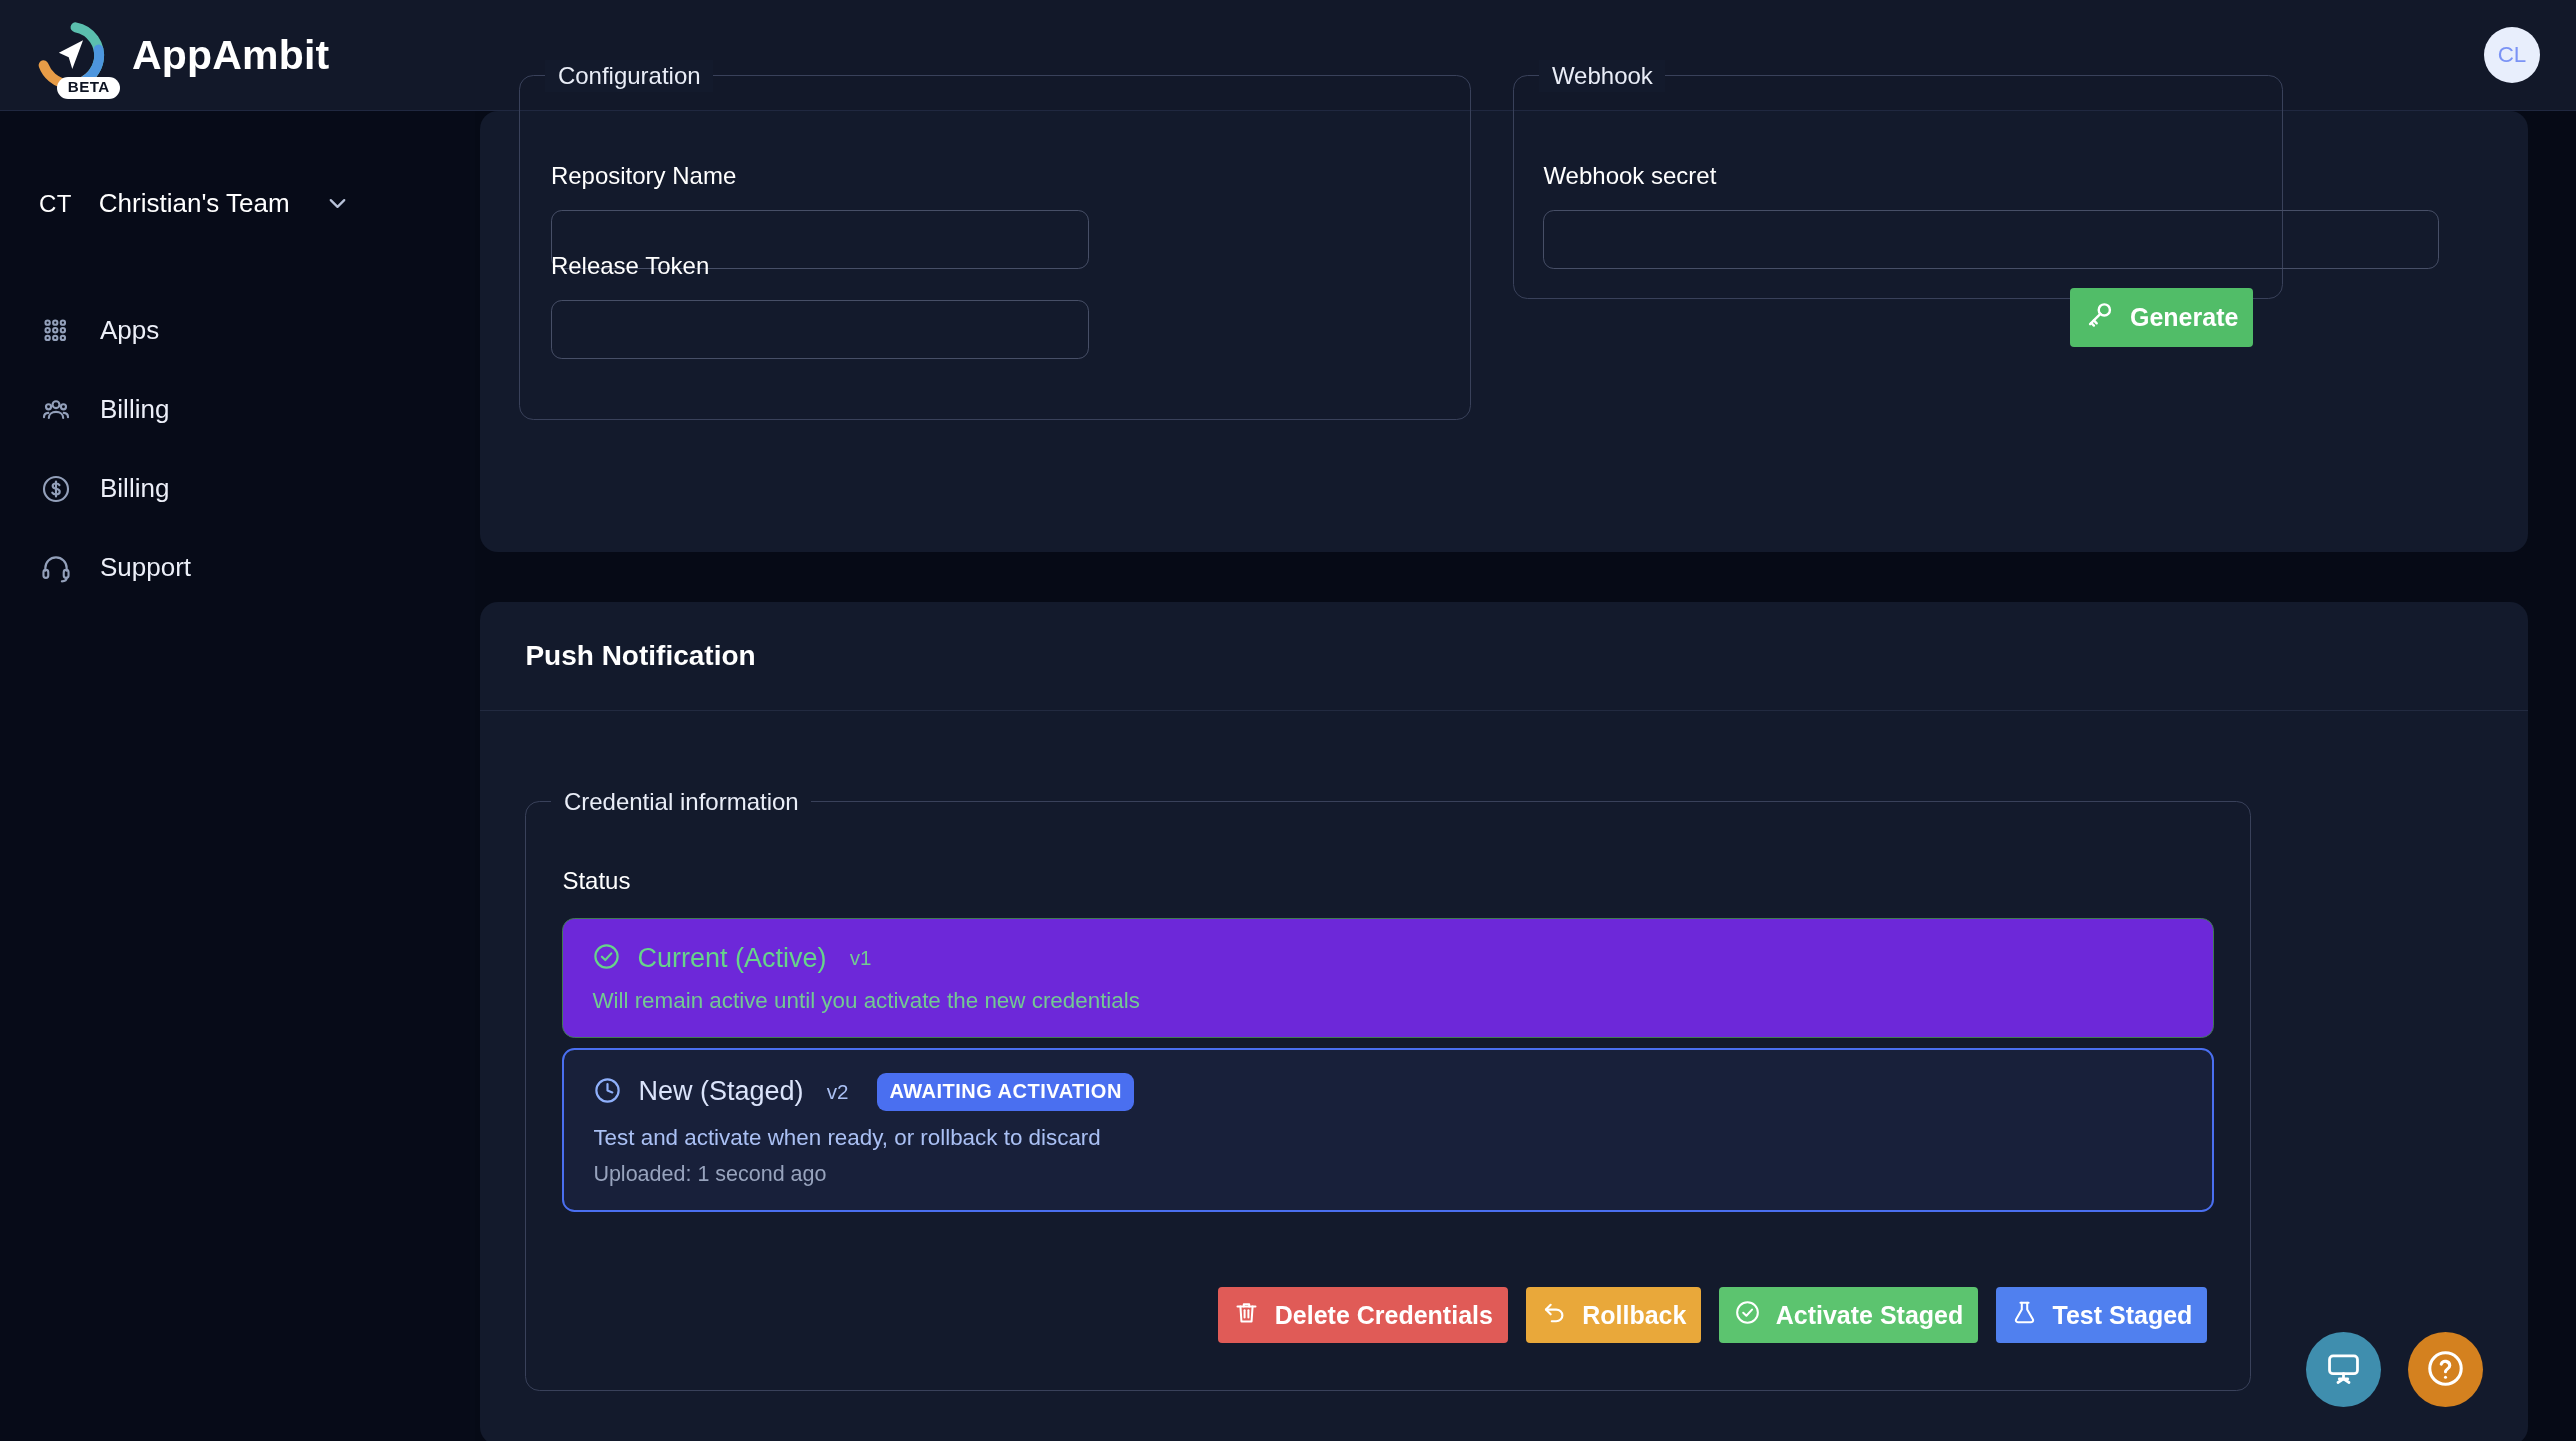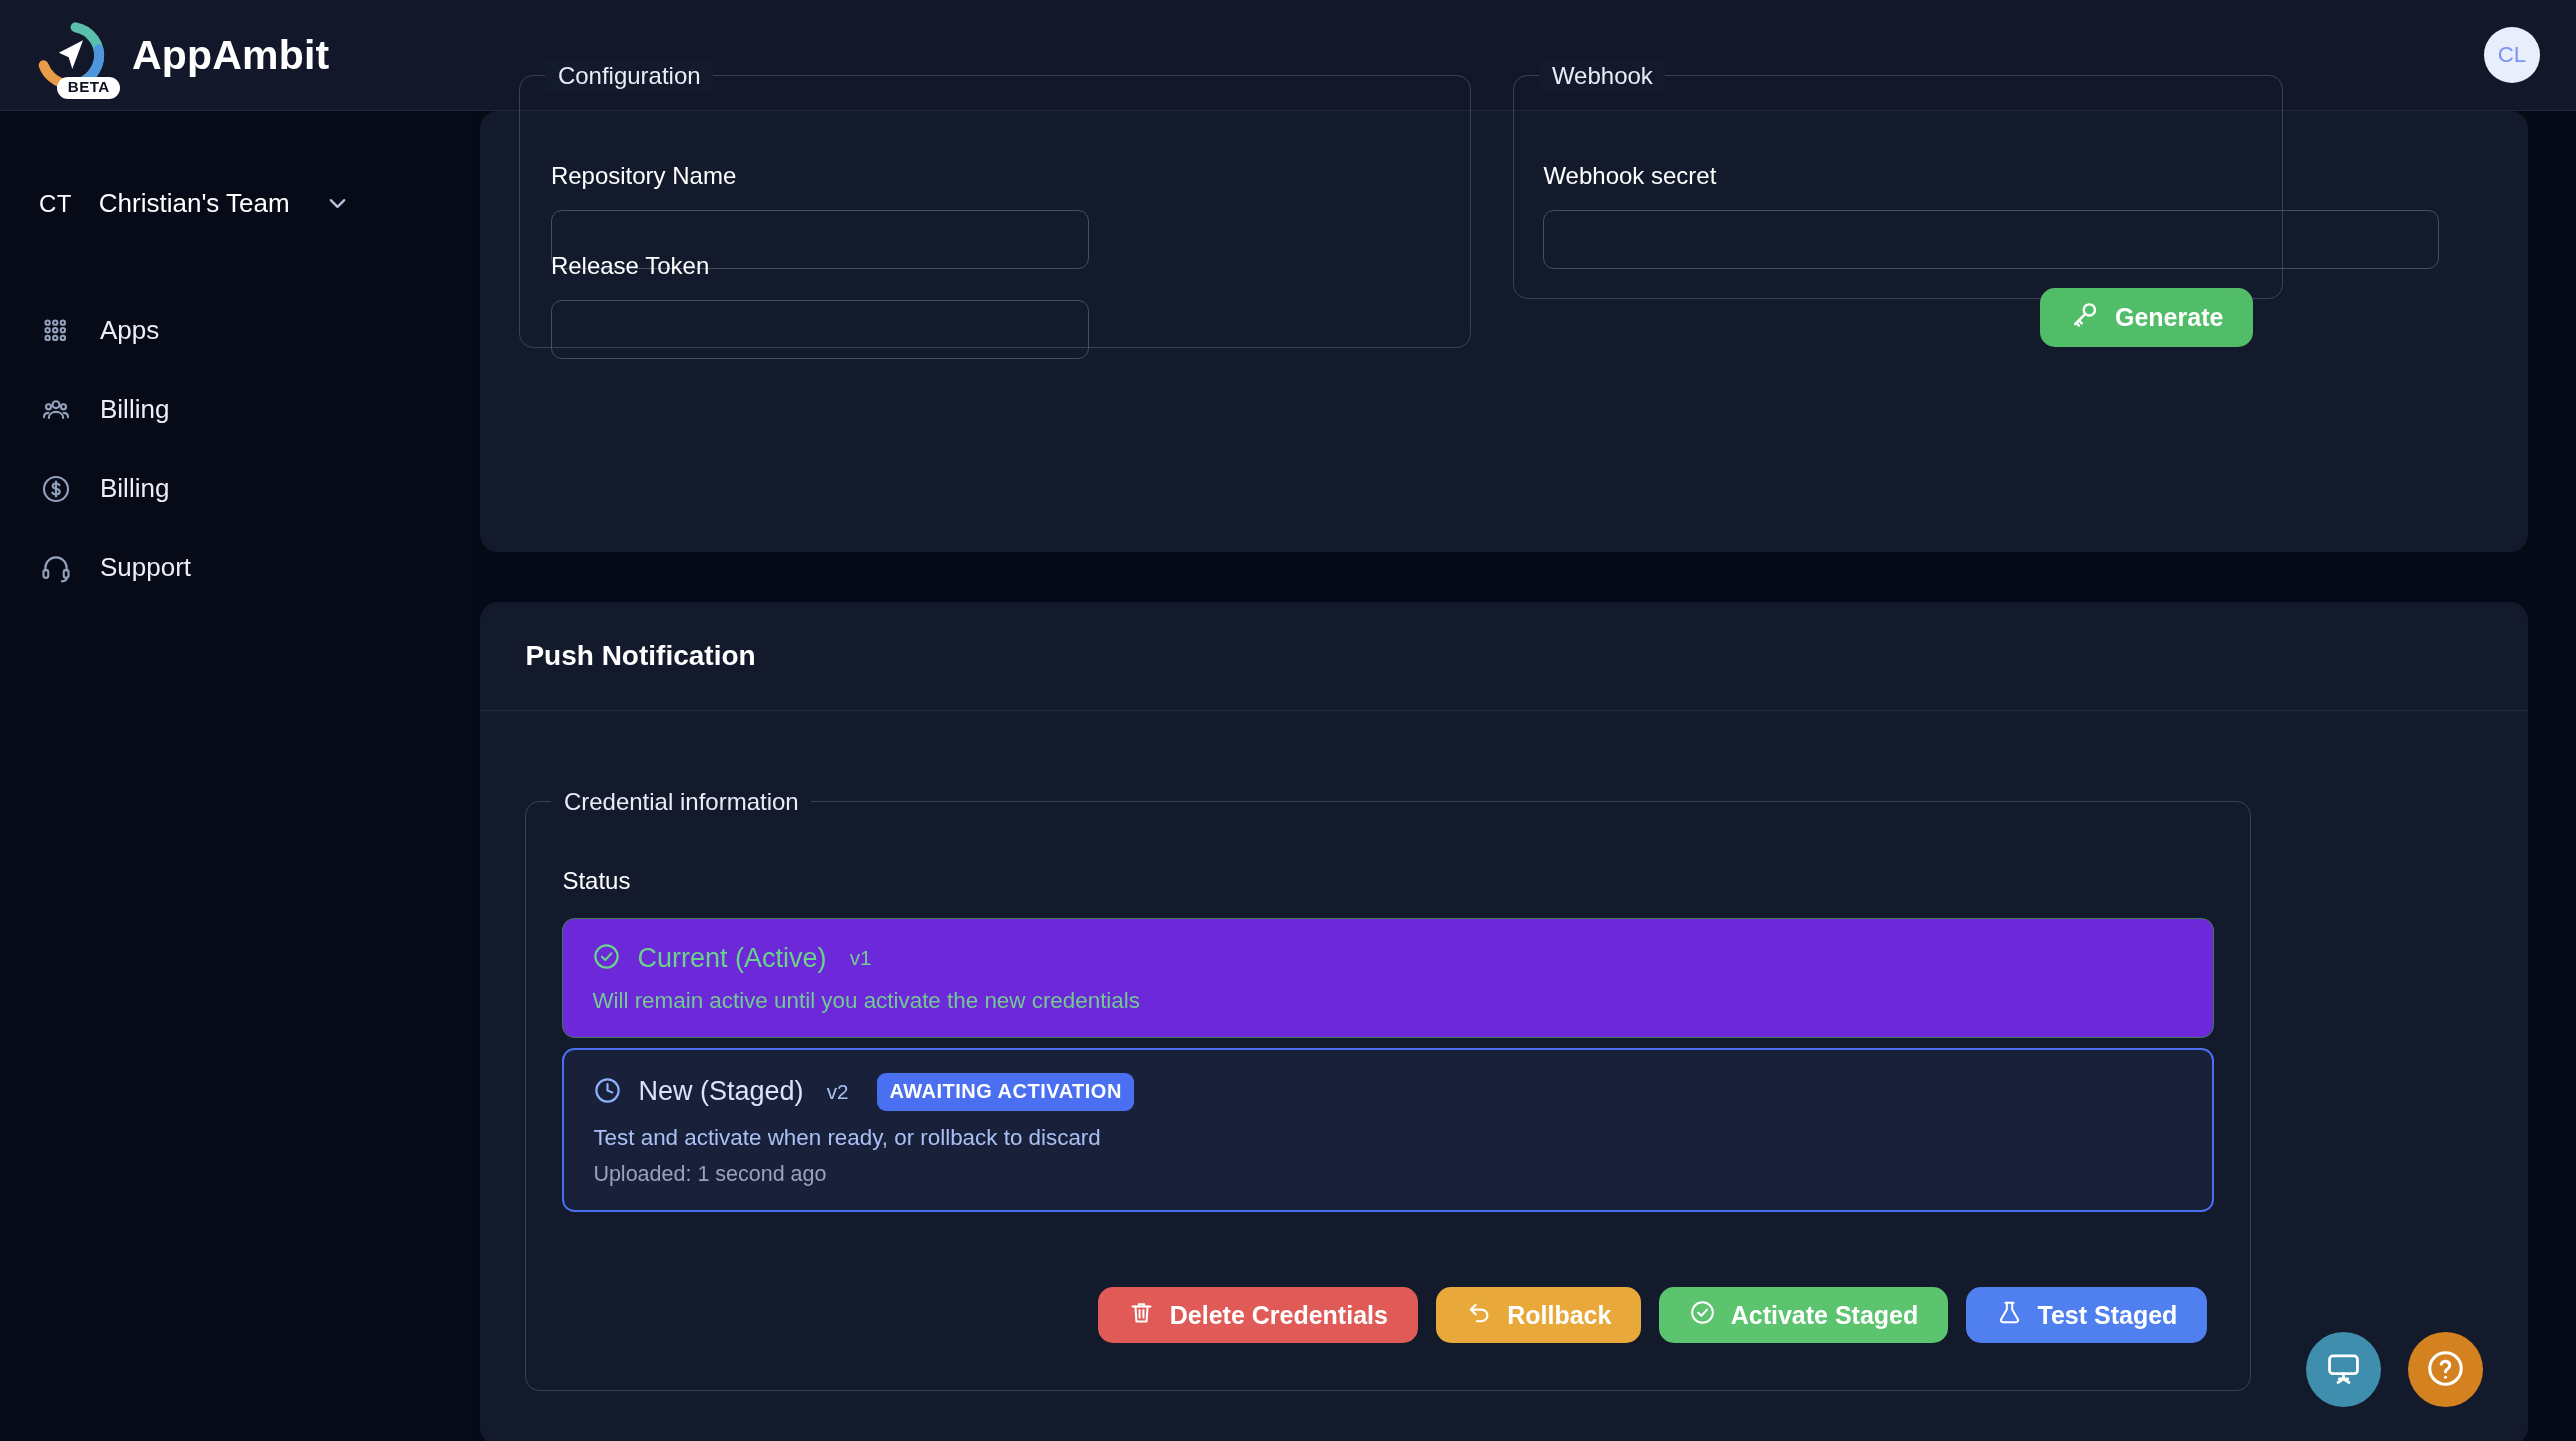--- a/index.html
+++ b/index.html
@@ -74,37 +74,37 @@
   
   .group {
     position: absolute;
     border: 1.8px solid #39415a; border-radius: 14.3px;
   }
   .group > .legend {
     position: absolute; top: -16px; left: 25px;
     background: #131a2c; padding: 0 12.5px;
     color: #e9edf7; font-size: 24px; line-height: 32px;
   }
-  .grp-config { left: 39px; top: -36px; width: 952px; height: 273px; }
+  .grp-config { left: 39px; top: -36px; width: 952px; height: 345px; }
   .grp-webhook { left: 1033px; top: -36px; width: 770px; height: 224px; }
   .grp-cred { left: 45px; top: 199px; width: 1726px; height: 590px; }
 
   .field-label { color: #ffffff; font-size: 24px; }
   .input {
     background: transparent; border: 1.8px solid #474f67; border-radius: 10.8px;
     height: 59px; width: 100%;
     color: #e7ecf8; font-size: 23px; padding: 0 18px;
     font-family: "Liberation Sans", sans-serif; outline: none;
   }
 
   .btn {
     display: inline-flex; align-items: center; gap: 14.3px;
-    border: none; border-radius: 15px;
+    border: none; border-radius: 4px;
     color: #ffffff; font-size: 25px; font-weight: 700;
-    padding: 0 30px; height: 56px; cursor: pointer;
+    padding: 0 15px; height: 56px; cursor: pointer;
     font-family: "Liberation Sans", sans-serif;
     white-space: nowrap;
   }
   .btn-generate { background: #51bd68; height: 59px; }
   .btn-delete   { background: #e05b57; }
   .btn-rollback { background: #e9a83a; }
   .btn-activate { background: #5cc46f; }
   .btn-test     { background: #5080ef; }
 
   

